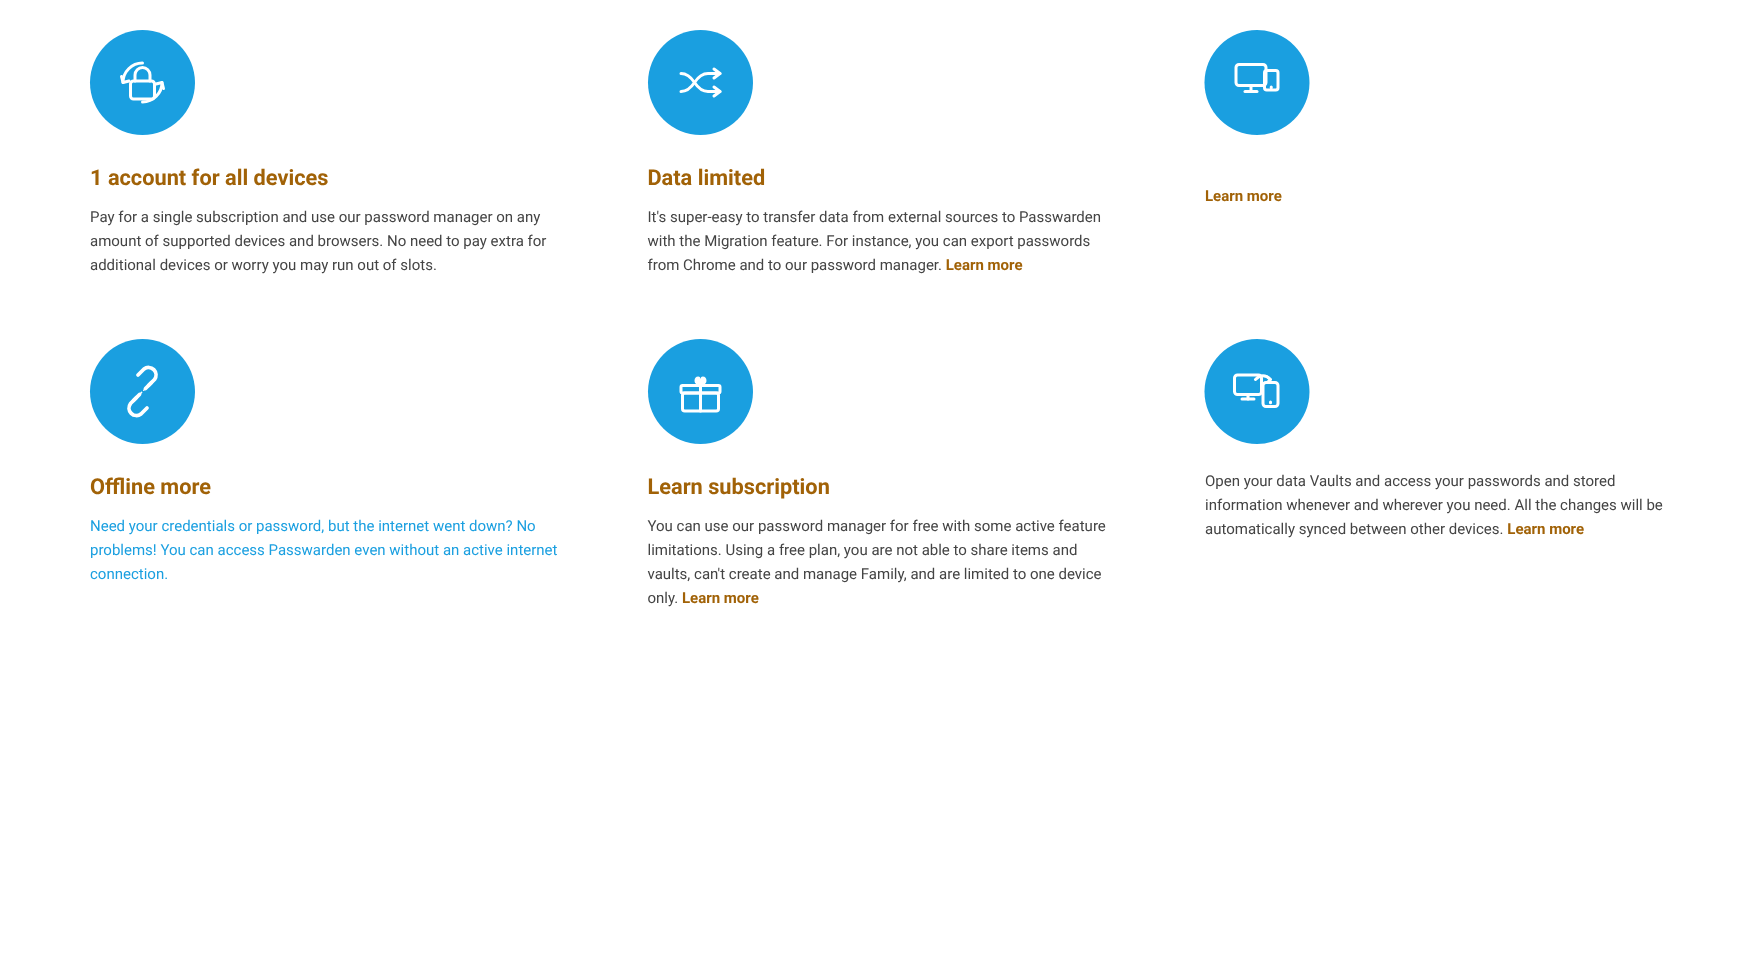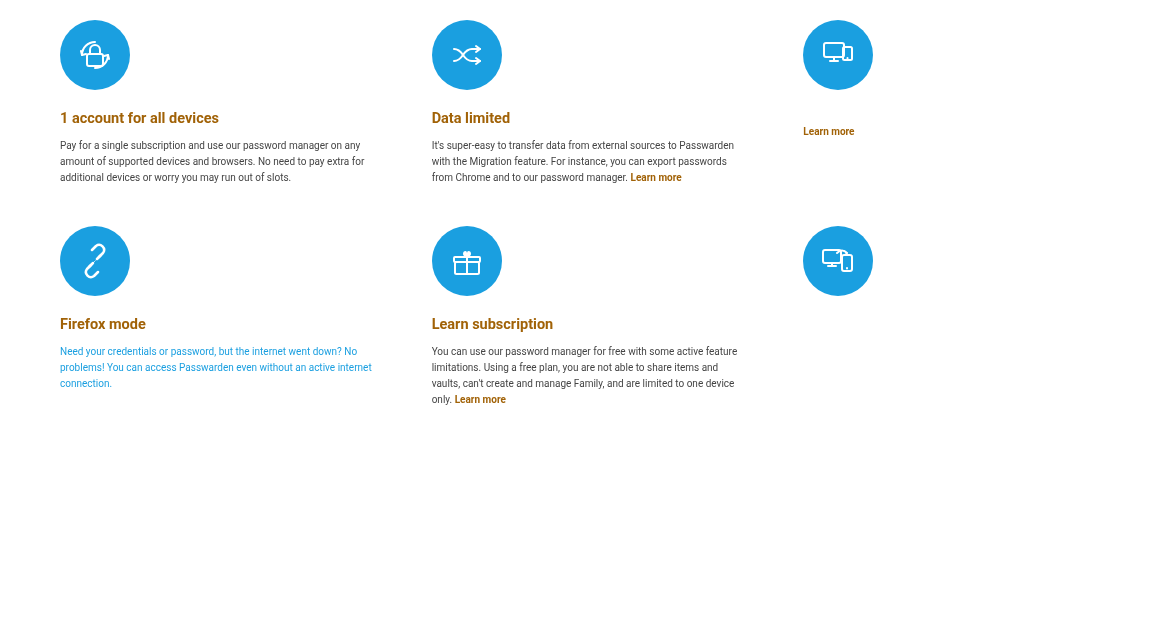--- a/index.html
+++ b/index.html
@@ -135,21 +135,21 @@
           <path d="M14 22 L10 26 A5 5 0 0 0 17 33 L21 29" stroke="#fff" stroke-width="2.5" fill="none" stroke-linecap="round"></path>
 
           <path d="M22 14 L26 10 A5 5 0 0 0 19 3 L15 7" stroke="#fff" stroke-width="2.5" fill="none" stroke-linecap="round"></path>
 
           <line x1="12" y1="24" x2="16" y2="20" stroke="#fff" stroke-width="2.5" stroke-linecap="round"></line>
           <line x1="20" y1="16" x2="24" y2="12" stroke="#fff" stroke-width="2.5" stroke-linecap="round"></line>
 
           <line x1="16" y1="20" x2="20" y2="16" stroke="#fff" stroke-width="1" stroke-linecap="round" stroke-dasharray="2,2"></line>
         </svg>
       </div>
-      <div class="feature-title">Firefox mode</div>
+      <div class="feature-title">Offline more</div>
       <div class="feature-desc offline-desc">
         <span>Need your credentials or password, but the internet went down? No problems! You can access Passwarden even without an active internet connection.</span>
       </div>
     </div>
 
     <div class="feature-card">
       <div class="icon-circle">
         <svg viewBox="0 0 36 36">
 
           <rect x="6" y="19" width="24" height="12" rx="1.5" stroke="#fff" stroke-width="2" fill="none"></rect>
@@ -176,16 +176,20 @@
           <line x1="12" y1="20" x2="12" y2="23" stroke="#fff" stroke-width="2" stroke-linecap="round"></line>
           <line x1="8" y1="23" x2="16" y2="23" stroke="#fff" stroke-width="2" stroke-linecap="round"></line>
 
           <rect x="22" y="12" width="10" height="16" rx="2" stroke="#fff" stroke-width="2" fill="none"></rect>
           <line x1="27" y1="25" x2="27" y2="25.5" stroke="#fff" stroke-width="2" stroke-linecap="round"></line>
 
           <path d="M17 10 Q22 5 27 10" stroke="#fff" stroke-width="2" fill="none" stroke-linecap="round"></path>
           <path d="M24.5 8 l2.5 2 -2.5 2" stroke="#fff" stroke-width="1.5" fill="none" stroke-linecap="round" stroke-linejoin="round"></path>
         </svg>
       </div>
+      <div class="feature-desc">
+        <span>Open your data Vaults and access your passwords and stored information whenever and wherever you need. All the changes will be automatically synced between other devices.</span>
+        <span> </span><a class="learn-more" href="#">Learn more</a>
+      </div>
     </div>
 
   </div>
 </div>
 
 </body></html>

